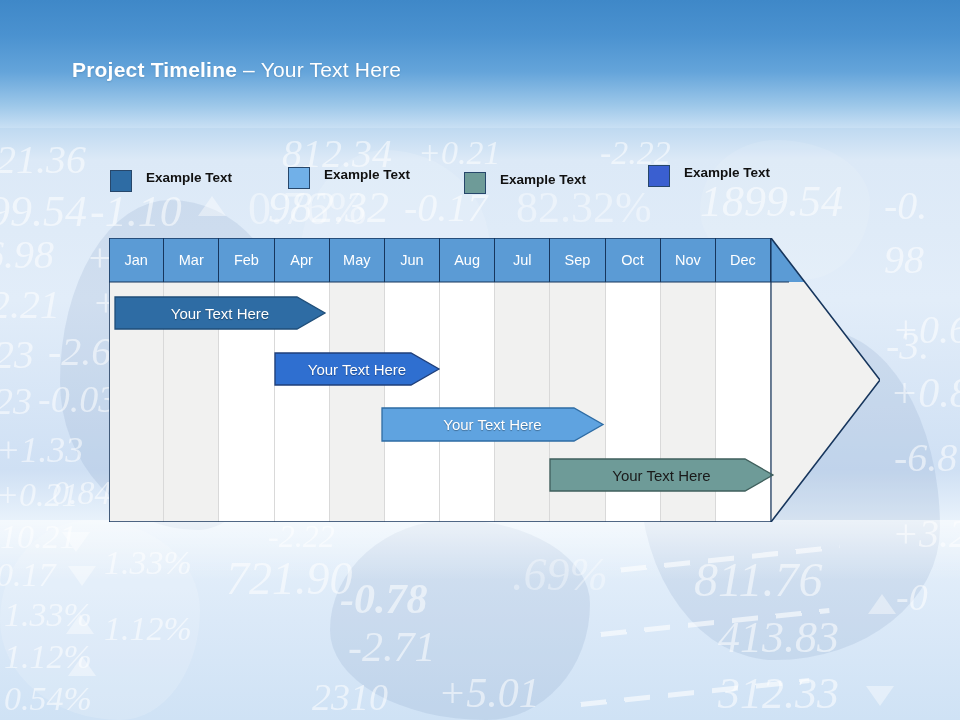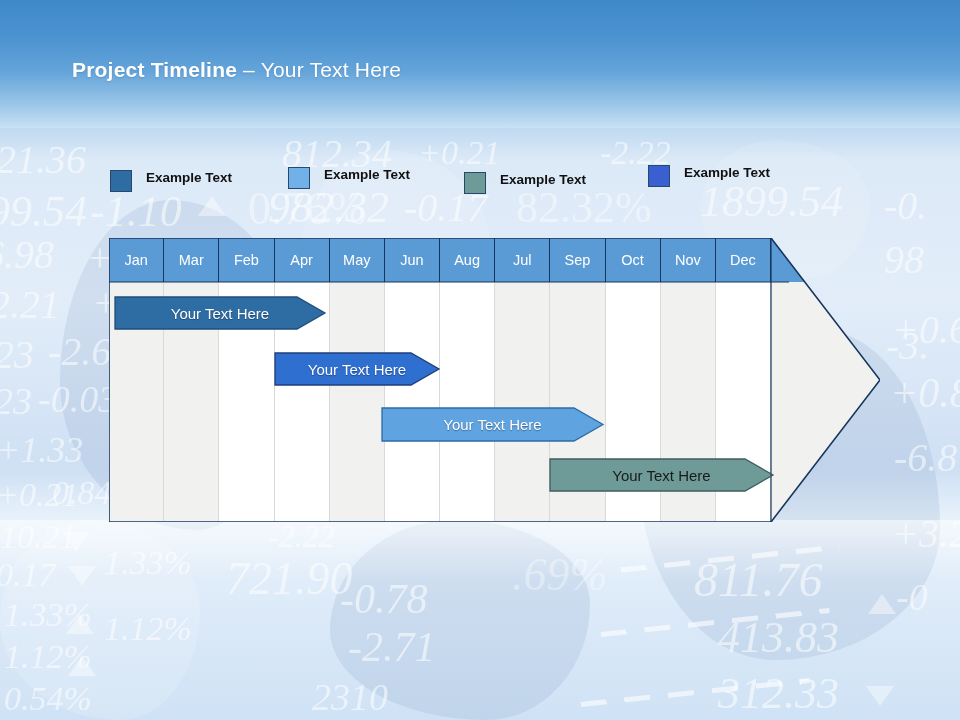--- a/index.html
+++ b/index.html
@@ -152,27 +152,28 @@
   <div class="tick" style="left:886px;top:326px;font-size:40px;">-3.</div>
   <div class="tick" style="left:892px;top:310px;font-size:40px;">+0.6</div>
   <div class="tick" style="left:890px;top:372px;font-size:42px;">+0.8</div>
   <div class="tick" style="left:894px;top:438px;font-size:40px;">-6.8</div>
   <div class="tick" style="left:892px;top:514px;font-size:40px;">+3.2</div>
   <div class="tick" style="left:896px;top:578px;font-size:38px;">-0</div>
 
   <div class="tick" style="left:104px;top:546px;font-size:34px;">1.33%</div>
   <div class="tick" style="left:104px;top:612px;font-size:34px;">1.12%</div>
   <div class="tick" style="left:226px;top:556px;font-size:46px;">721.90</div>
-  <div class="tick" style="left:340px;top:578px;font-size:42px;">-0.78</div>
+  <div class="tick" style="left:340px;top:578px;font-size:42px;font-weight:bold;">-0.78</div>
   <div class="tick" style="left:512px;top:552px;font-size:46px;color:rgba(255,255,255,.36);">.69%</div>
   <div class="tick" style="left:694px;top:556px;font-size:48px;">811.76</div>
   <div class="tick" style="left:348px;top:626px;font-size:42px;">-2.71</div>
   <div class="tick" style="left:718px;top:616px;font-size:44px;">413.83</div>
   <div class="tick" style="left:718px;top:672px;font-size:44px;text-align:right;">312.33</div>
   <div class="tick" style="left:312px;top:678px;font-size:38px;">2310</div>
+  <div class="tick" style="left:438px;top:672px;font-size:42px;">+5.01</div>
   <div class="tick" style="left:268px;top:520px;font-size:32px;">-2.22</div>
   <div class="dash" style="left:620px;top:556px;width:220px;transform:rotate(-6deg);"></div>
   <div class="dash" style="left:600px;top:620px;width:230px;transform:rotate(-6deg);"></div>
   <div class="dash" style="left:580px;top:690px;width:230px;transform:rotate(-6deg);"></div>
   <div class="tri up" style="left:868px;top:594px;"></div>
   <div class="tri dn" style="left:866px;top:686px;"></div>
 
   <div class="topband"></div>
   <div class="bottomglow"></div>
 

